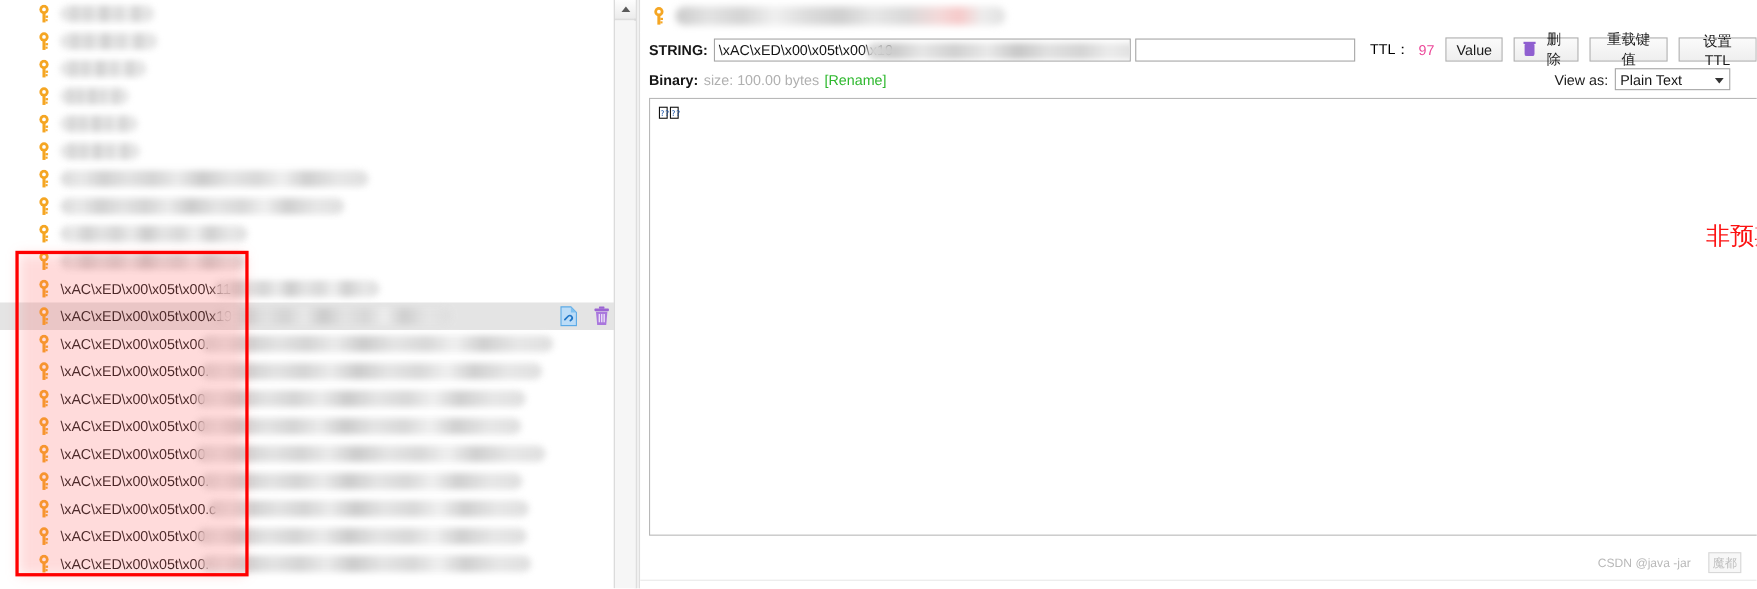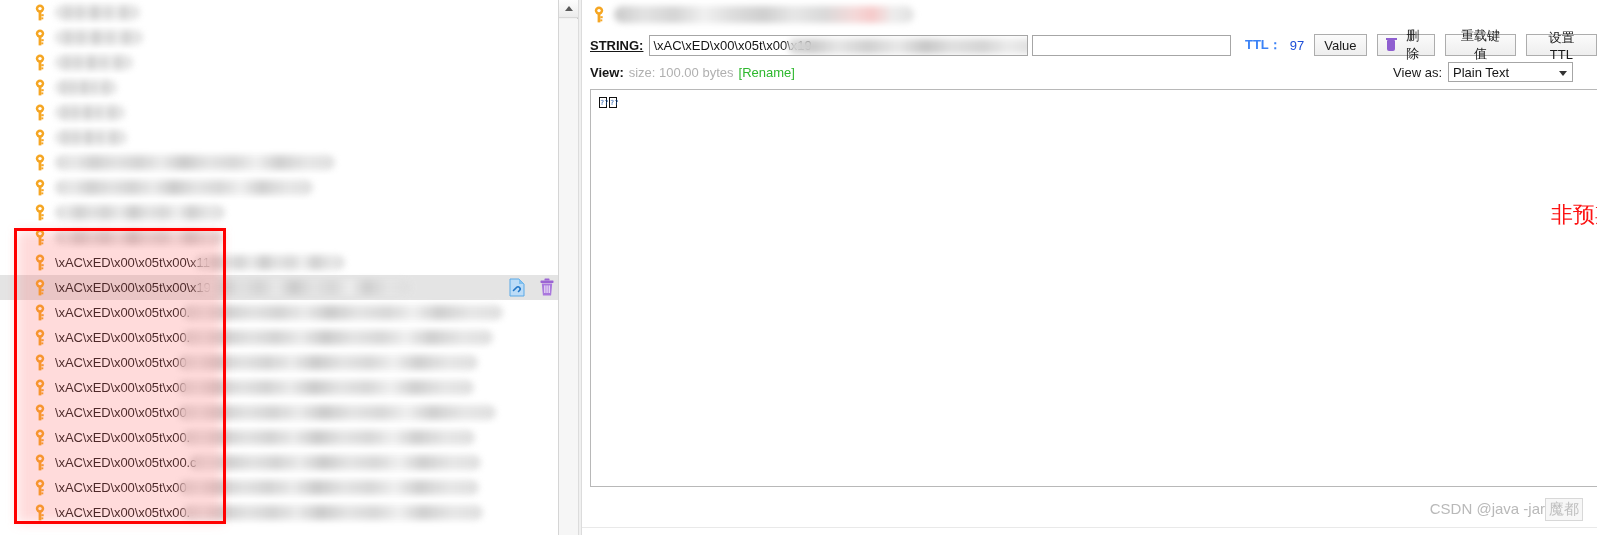--- a/index.html
+++ b/index.html
@@ -166,21 +166,20 @@
     display: flex;
     align-items: center;
     padding-left: 8px;
     gap: 0;
   }
   .lbl-string {
     font-size: 13px;
     font-weight: bold;
     color: #161616;
     margin-right: 6px;
-    text-decoration: underline;
   }
   .string-input {
     position: relative;
     width: 390px; height: 21px;
     border: 1px solid #a6a6a6;
     background: #ffffff;
     display: flex; align-items: center;
     padding-left: 3px;
     overflow: hidden;
     font-size: 13px;
@@ -197,25 +196,25 @@
       #ebebeb 88%, #dcdcdc 100%);
     filter: blur(3px);
   }
   .string-input2 {
     width: 205px; height: 21px;
     border: 1px solid #a6a6a6;
     background: #ffffff;
     margin-left: 4px;
   }
   .ttl-label {
-    font-size: 13px; font-weight: bold; color: #3b82f6;
+    font-size: 13px; font-weight: normal; color: #000000;
     margin-left: 14px;
   }
   .ttl-value {
-    font-size: 13px; color: #1d4ed8; margin-left: 8px;
+    font-size: 13px; color: #ec4899; margin-left: 8px;
   }
   .btn {
     margin-left: 10px;
     height: 22px;
     padding: 0 9px;
     border: 1px solid #adadad;
     background: linear-gradient(#fbfbfb, #eeeeee);
     font-size: 13px;
     color: #1a1a1a;
     display: inline-flex;
@@ -250,21 +249,21 @@
   .val-binary { font-size: 13px; color: #2eb82e; margin-left: 5px; }
   .viewas-wrap {
     margin-left: auto;
     display: flex;
     align-items: center;
     padding-right: 24px;
     text-align: center;
   }
   .lbl-viewas { font-size: 13px; color: #1a1a1a; margin-right: 6px; }
   .select-viewas {
-    width: 125px; height: 20px;
+    width: 105px; height: 20px;
     border: 1px solid #a6a6a6;
     background: #ffffff;
     font-size: 13px;
     color: #141414;
     display: flex;
     align-items: center;
     padding-left: 4px;
     position: relative;
   }
   .select-viewas .caret {
@@ -311,34 +310,34 @@
     font-size: 22px;
     color: #fc1212;
     font-family: "Liberation Sans", sans-serif;
     white-space: nowrap;
   }
 
   .watermark {
     position: absolute;
     right: 14px;
     bottom: 14px;
-    font-size: 15px;
+    font-size: 11px;
     color: #b9b9b9;
     font-family: "Liberation Sans", sans-serif;
     white-space: nowrap;
     display: flex;
     align-items: baseline;
   }
   .wm-badge {
     display: inline-block;
     border: 1px solid #d8d8d8;
     background: #f7f7f7;
     color: #c0c0c0;
     padding: 1px 3px;
-    margin-left: 0px;
+    margin-left: 16px;
   }
   .bottom-strip {
     position: absolute;
     left: 0; right: 0; bottom: 0;
     height: 8px;
     background: #ffffff;
     border-top: 1px solid #e9e9e9;
   }
 </style>
 </head>
@@ -648,21 +647,21 @@
       <button class="btn">
         <span>重载键值</span>
       </button>
 
       <button class="btn">
         <span>设置 TTL</span>
       </button>
     </div>
 
     <div class="rp-row-value">
-      <span class="lbl-value">View:</span>
+      <span class="lbl-value">Binary:</span>
       <span class="val-size">size: 100.00 bytes</span>
       <span class="val-binary">[Rename]</span>
 
       <div class="viewas-wrap">
         <span class="lbl-viewas">View as:</span>
         <div class="select-viewas">
           <span>Plain Text</span>
           <span class="caret"></span>
         </div>
       </div>

